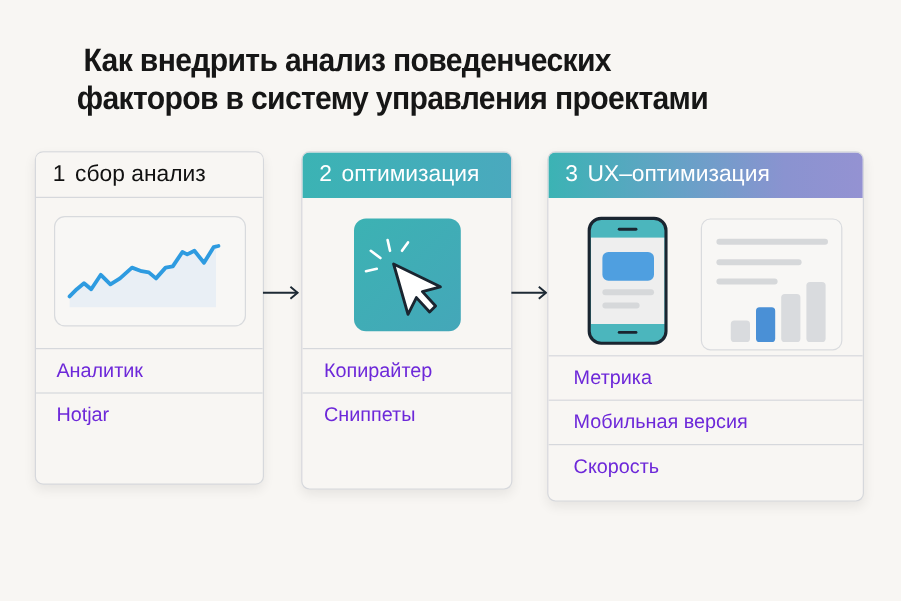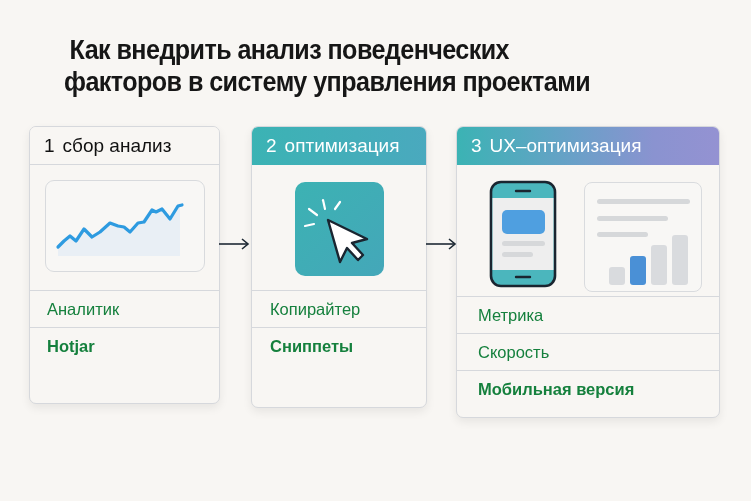--- a/index.html
+++ b/index.html
@@ -51,24 +51,24 @@
   .visual { position: relative; border-bottom: 1px solid #d6d8dc; }
   .card1 .visual { height: 126px; }
   .card2 .visual { height: 126px; }
   .card3 .visual { height: 132px; }
 
   .list-item {
     height: 37px;
     display: flex; align-items: center;
     padding-left: 17px;
     font-size: 16.5px;
-    color: #15803d;
+    color: #6d28d9;
     border-bottom: 1px solid #d6d8dc;
   }
-  .list-item:last-child { border-bottom: none; font-weight: bold; }
+  .list-item:last-child { border-bottom: none; }
   .card2 .list-item { padding-left: 18px; }
   .card3 .list-item { padding-left: 21px; height: 37px; }
 
   .chart-box {
     position: absolute; left: 15px; top: 15px;
     width: 160px; height: 92px;
     border: 1.5px solid #d8dadd;
     border-radius: 9px;
     background: #f8f7f5;
   }
@@ -164,15 +164,15 @@
         <rect x="12" y="33" width="71" height="5" rx="2.5" fill="#d6d8da"></rect>
         <rect x="12" y="49" width="51" height="5" rx="2.5" fill="#d6d8da"></rect>
         <rect x="24" y="84" width="16" height="18" rx="3" fill="#d9dbde"></rect>
         <rect x="45" y="73" width="16" height="29" rx="3" fill="#4a90d6"></rect>
         <rect x="66" y="62" width="16" height="40" rx="3" fill="#d9dbde"></rect>
         <rect x="87" y="52" width="16" height="50" rx="3" fill="#d9dbde"></rect>
       </svg>
     </div>
   </div>
   <div class="list-item">Метрика</div>
+  <div class="list-item">Мобильная версия</div>
   <div class="list-item">Скорость</div>
-  <div class="list-item">Мобильная версия</div>
 </div>
 
 </body></html>

